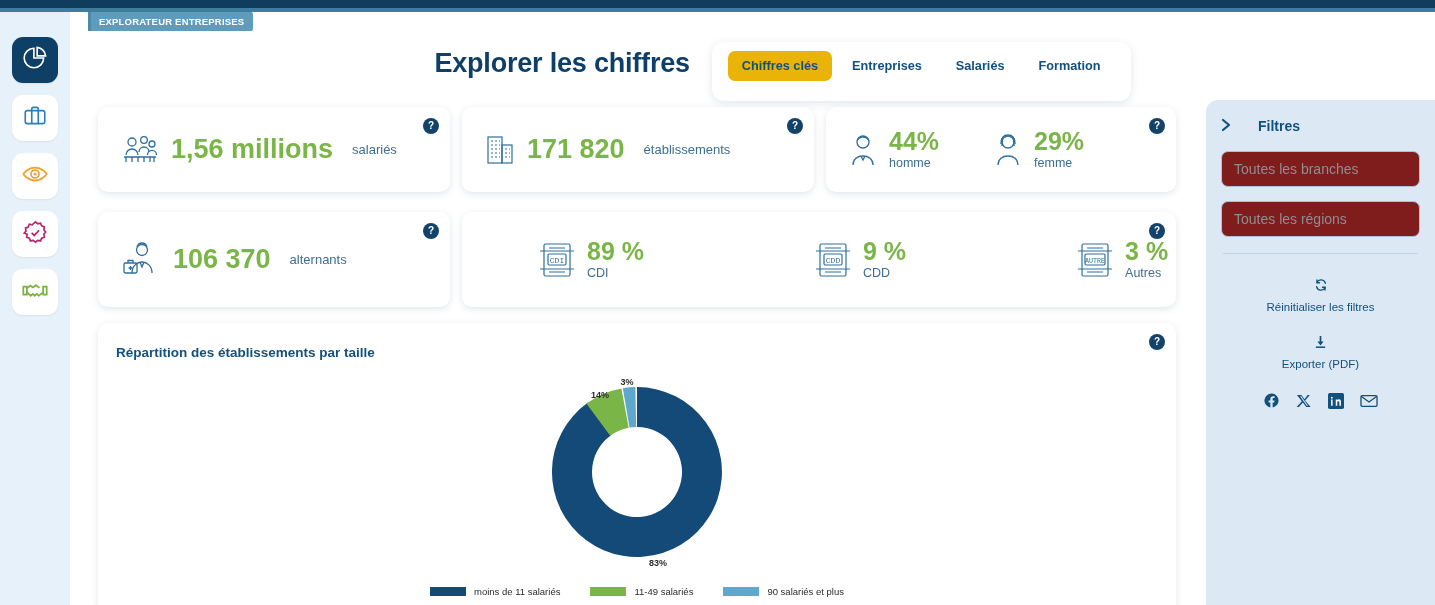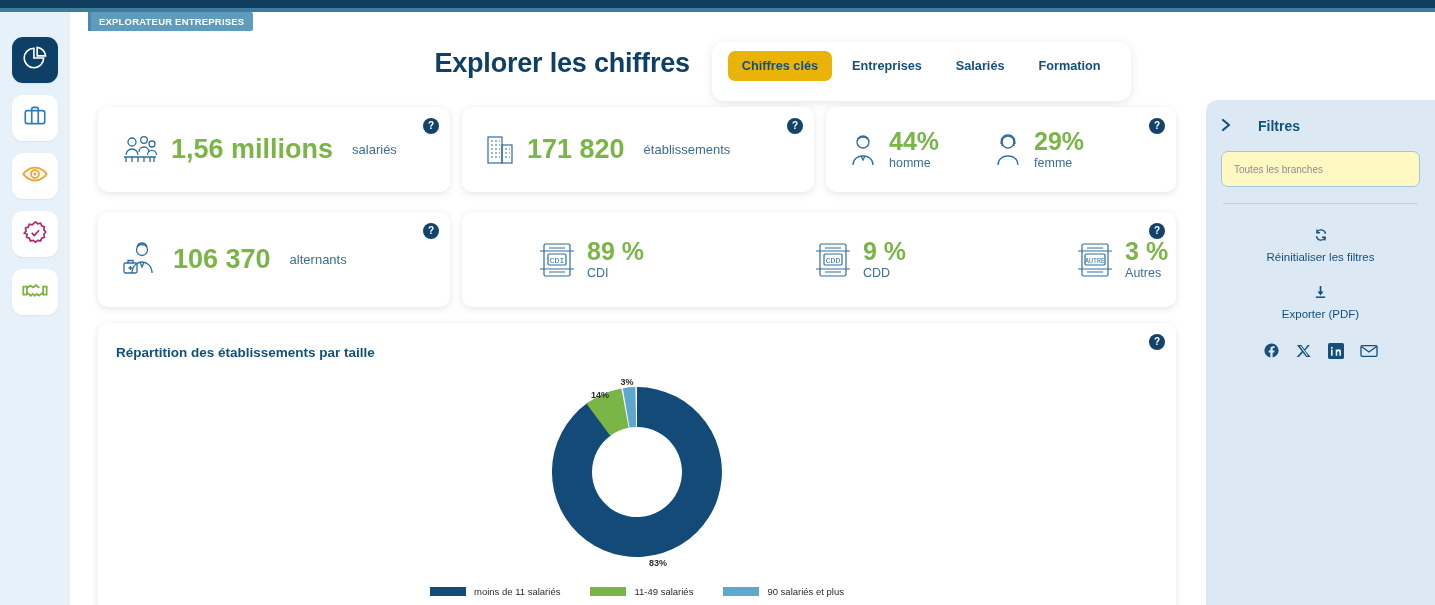--- a/index.html
+++ b/index.html
@@ -137,23 +137,23 @@
     border-top-left-radius: 12px;
     padding: 18px 15px 0 15px;
   }
   .filters-head {
     display: flex; align-items: flex-start; gap: 26px; margin-bottom: 16px;
   }
   .chev { color: #12507e; font-size: 15px; font-weight: bold; }
   .filters-title { font-size: 14px; font-weight: bold; color: #12507e; }
   .select {
     width: 100%; height: 36px;
-    background: #fef9c3; border: 1px solid #a9c3da; border-radius: 7px;
+    background: #7f1d1d; border: 1px solid #a9c3da; border-radius: 7px;
     display: flex; align-items: center; padding: 0 12px;
-    font-size: 10px; color: #8d8d92; margin-bottom: 14px;
+    font-size: 14px; color: #8d8d92; margin-bottom: 14px;
     cursor: pointer;
   }
   .divider { height: 1px; background: #bfd3e5; margin: 16px 2px 0 2px; }
   .action-row {
     display: flex; align-items: center; gap: 7px;
     margin-top: 24px; font-size: 11.5px; color: #12507e; cursor: pointer; flex-direction: column;
   }
   .action-row.export { margin-top: 22px; }
   .socials {
     display: flex; align-items: center; justify-content: center; gap: 16px;
@@ -418,20 +418,23 @@
         <svg width="11" height="14" viewBox="0 0 11 14" fill="none" stroke="#12507e" stroke-width="2.2" stroke-linecap="round" stroke-linejoin="round">
           <path d="M2 2l6 5-6 5"></path>
         </svg>
       </span>
       <span class="filters-title">Filtres</span>
     </div>
 
     <div class="select">
       <span>Toutes les branches</span>
     </div>
+    <div class="select">
+      <span>Toutes les régions</span>
+    </div>
 
     <div class="divider"></div>
 
     <div class="action-row">
       <span>
         <svg width="14" height="14" viewBox="0 0 16 16" fill="none" stroke="#12507e" stroke-width="1.5" stroke-linecap="round">
           <path d="M13 6A5.2 5.2 0 0 0 3.3 5"></path>
           <path d="M3 10a5.2 5.2 0 0 0 9.7 1"></path>
           <path d="M3.4 2.3V5.4H6.3M12.6 13.7V10.6H9.7"></path>
         </svg>

